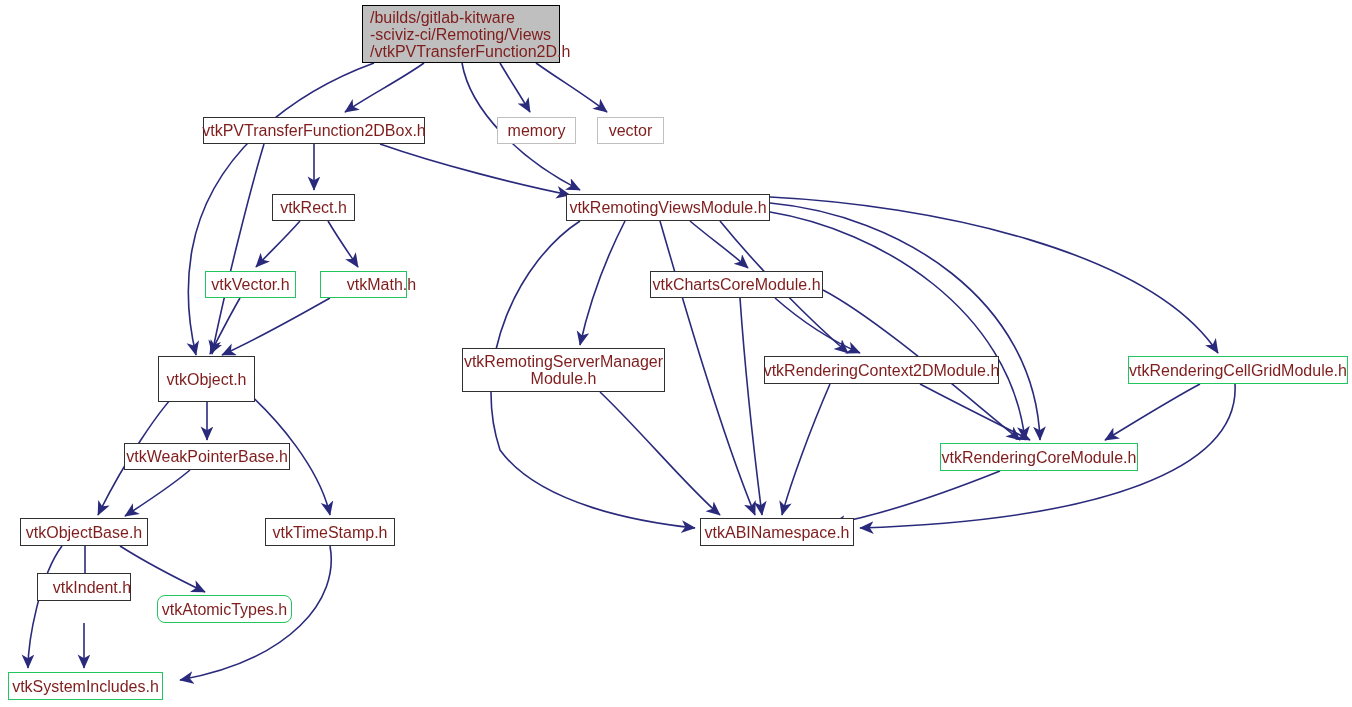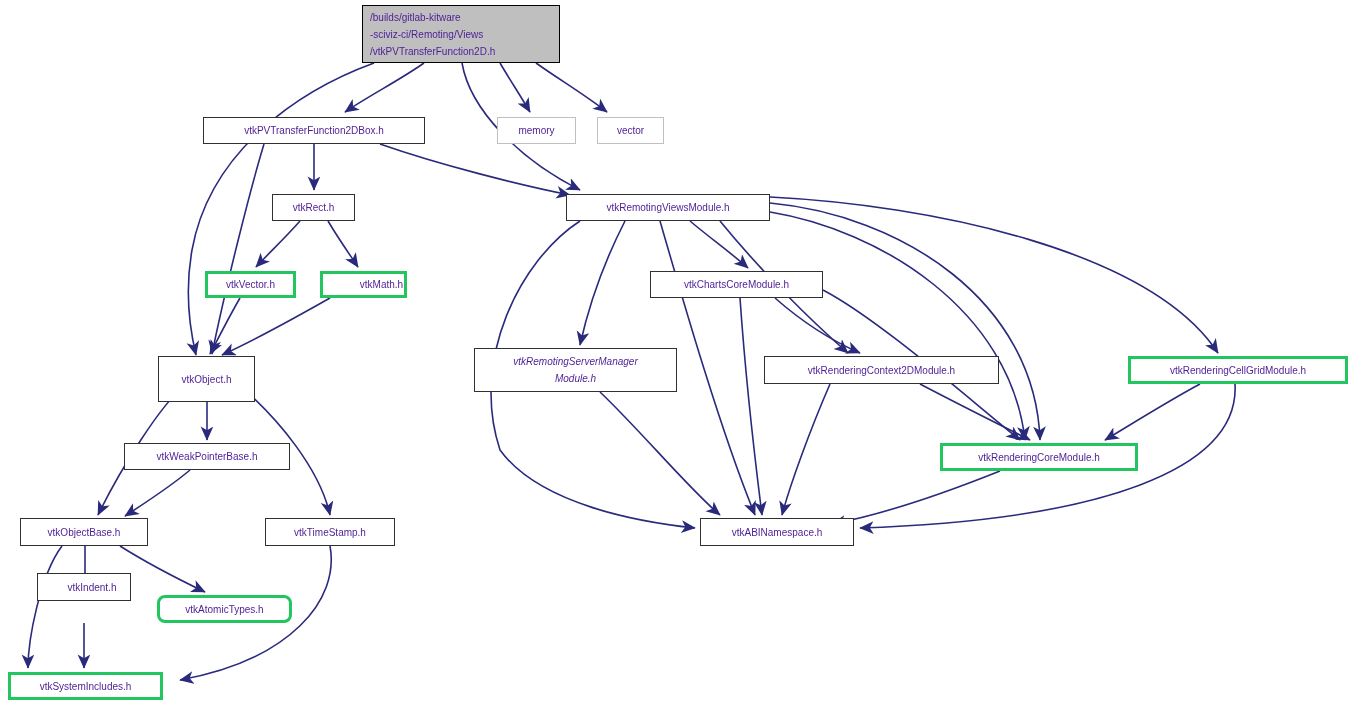--- a/index.html
+++ b/index.html
@@ -2,23 +2,23 @@
 <html><head>
 <meta charset="utf-8">
 <style>
   html,body{margin:0;padding:0;background:#ffffff;}
   body{width:1352px;height:707px;overflow:hidden;
        font-family:"Liberation Sans","DejaVu Sans",sans-serif;}
   #graph{position:relative;width:1352px;height:707px;}
   svg.edges{position:absolute;left:0;top:0;width:1352px;height:707px;}
   .node{position:absolute;box-sizing:border-box;display:flex;align-items:center;
         justify-content:center;text-align:center;background:#ffffff;
-        border:1px solid #303030;color:#4c1d95;font-size:10px;line-height:17px;
+        border:1px solid #303030;color:#7f1d1d;font-size:16px;line-height:17px;
         white-space:pre;letter-spacing:0px;}
-  .node.red{border:3px solid #22c55e;}
+  .node.red{border:1px solid #22c55e;}
   .node.faint{border:1px solid #c0c0c0;}
   .node.root{background:#bfbfbf;border:1px solid #000000;text-align:left;
              justify-content:flex-start;padding-left:7px;}
 </style>
 </head>
 <body>
 
 <div id="graph">
   <svg class="edges" viewBox="0 0 1352 707" xmlns="http://www.w3.org/2000/svg">
     <defs>
@@ -73,21 +73,21 @@
 /vtkPVTransferFunction2D.h</div>
       <div class="node" style="left: 203px; top: 117px; width: 222px; height: 27px;">vtkPVTransferFunction2DBox.h</div>
       <div class="node faint" style="left: 497px; top: 117px; width: 79px; height: 27px;">memory</div>
       <div class="node faint" style="left: 597px; top: 117px; width: 67px; height: 27px;">vector</div>
       <div class="node" style="left: 272px; top: 194px; width: 83px; height: 27px;">vtkRect.h</div>
       <div class="node" style="left: 566px; top: 194px; width: 204px; height: 27px;">vtkRemotingViewsModule.h</div>
       <div class="node red" style="left: 205px; top: 271px; width: 91px; height: 27px;">vtkVector.h</div>
       <div class="node red" style="left: 320px; top: 271px; width: 87px; height: 27px; padding-left: 36px;">vtkMath.h</div>
       <div class="node" style="left: 650px; top: 271px; width: 173px; height: 27px;">vtkChartsCoreModule.h</div>
       <div class="node" style="left: 158px; top: 356px; width: 97px; height: 46px;">vtkObject.h</div>
-      <div class="node" style="left: 474px; top: 348px; width: 203px; height: 44px; font-style: italic;">vtkRemotingServerManager
+      <div class="node" style="left: 462px; top: 348px; width: 203px; height: 44px;">vtkRemotingServerManager
 Module.h</div>
       <div class="node" style="left: 764px; top: 356px; width: 235px; height: 28px;">vtkRenderingContext2DModule.h</div>
       <div class="node red" style="left: 1128px; top: 356px; width: 220px; height: 28px;">vtkRenderingCellGridModule.h</div>
       <div class="node" style="left: 124px; top: 443px; width: 166px; height: 27px;">vtkWeakPointerBase.h</div>
       <div class="node red" style="left: 940px; top: 443px; width: 198px; height: 28px;">vtkRenderingCoreModule.h</div>
       <div class="node" style="left: 20px; top: 518px; width: 128px; height: 28px;">vtkObjectBase.h</div>
       <div class="node" style="left: 265px; top: 518px; width: 130px; height: 28px;">vtkTimeStamp.h</div>
       <div class="node" style="left: 700px; top: 518px; width: 154px; height: 28px;">vtkABINamespace.h</div>
       <div class="node" style="left: 37px; top: 573px; width: 94px; height: 28px; padding-left: 16px;">vtkIndent.h</div>
       <div class="node red" style="left: 157px; top: 595px; width: 135px; height: 28px; border-radius: 8px;">vtkAtomicTypes.h</div>

